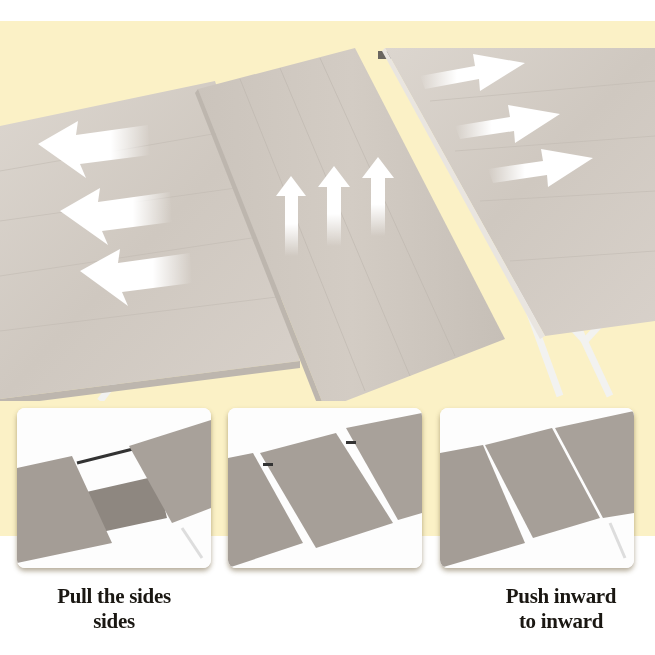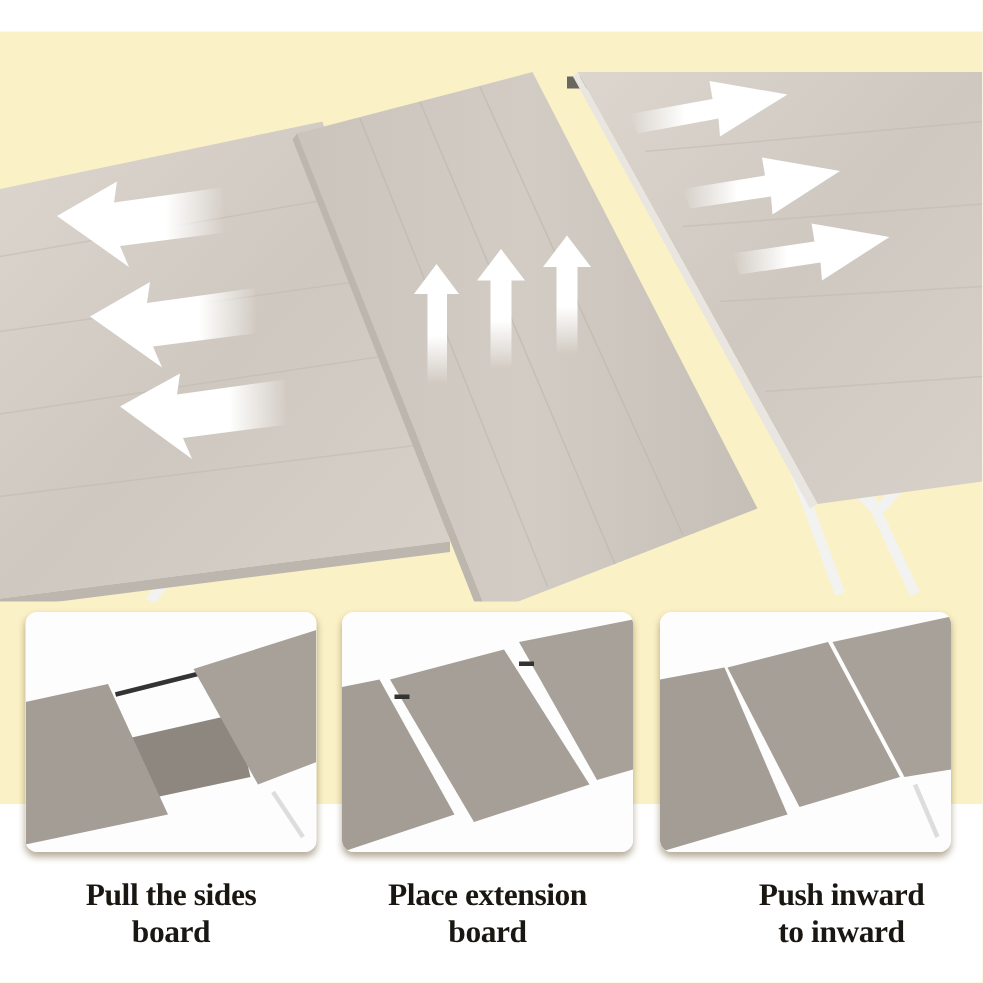--- a/index.html
+++ b/index.html
@@ -140,23 +140,19 @@
       <rect width="194" height="160" fill="#fdfdfd"></rect>
       <polygon points="0,45 43,37 85,135 0,160" fill="#a49d96"></polygon>
       <polygon points="45,37 112,20 160,110 93,130" fill="#a69f98"></polygon>
       <polygon points="115,20 194,3 194,105 163,110" fill="#a8a19a"></polygon>
       <line x1="170" y1="115" x2="185" y2="150" stroke="#ddd" stroke-width="3"></line>
     </svg>
   </div>
 
   <div class="caption" style="left:9px;">
     <span>Pull the sides</span>
-    <span>board</span>
-  </div>
-  <div class="caption" style="left:220px;">
-    <span>Place extension</span>
-    <span>board</span>
+    <span>sides</span>
   </div>
   <div class="caption" style="left:456px;">
     <span>Push inward</span>
     <span>to inward</span>
   </div>
 </div>
 
 </body></html>

